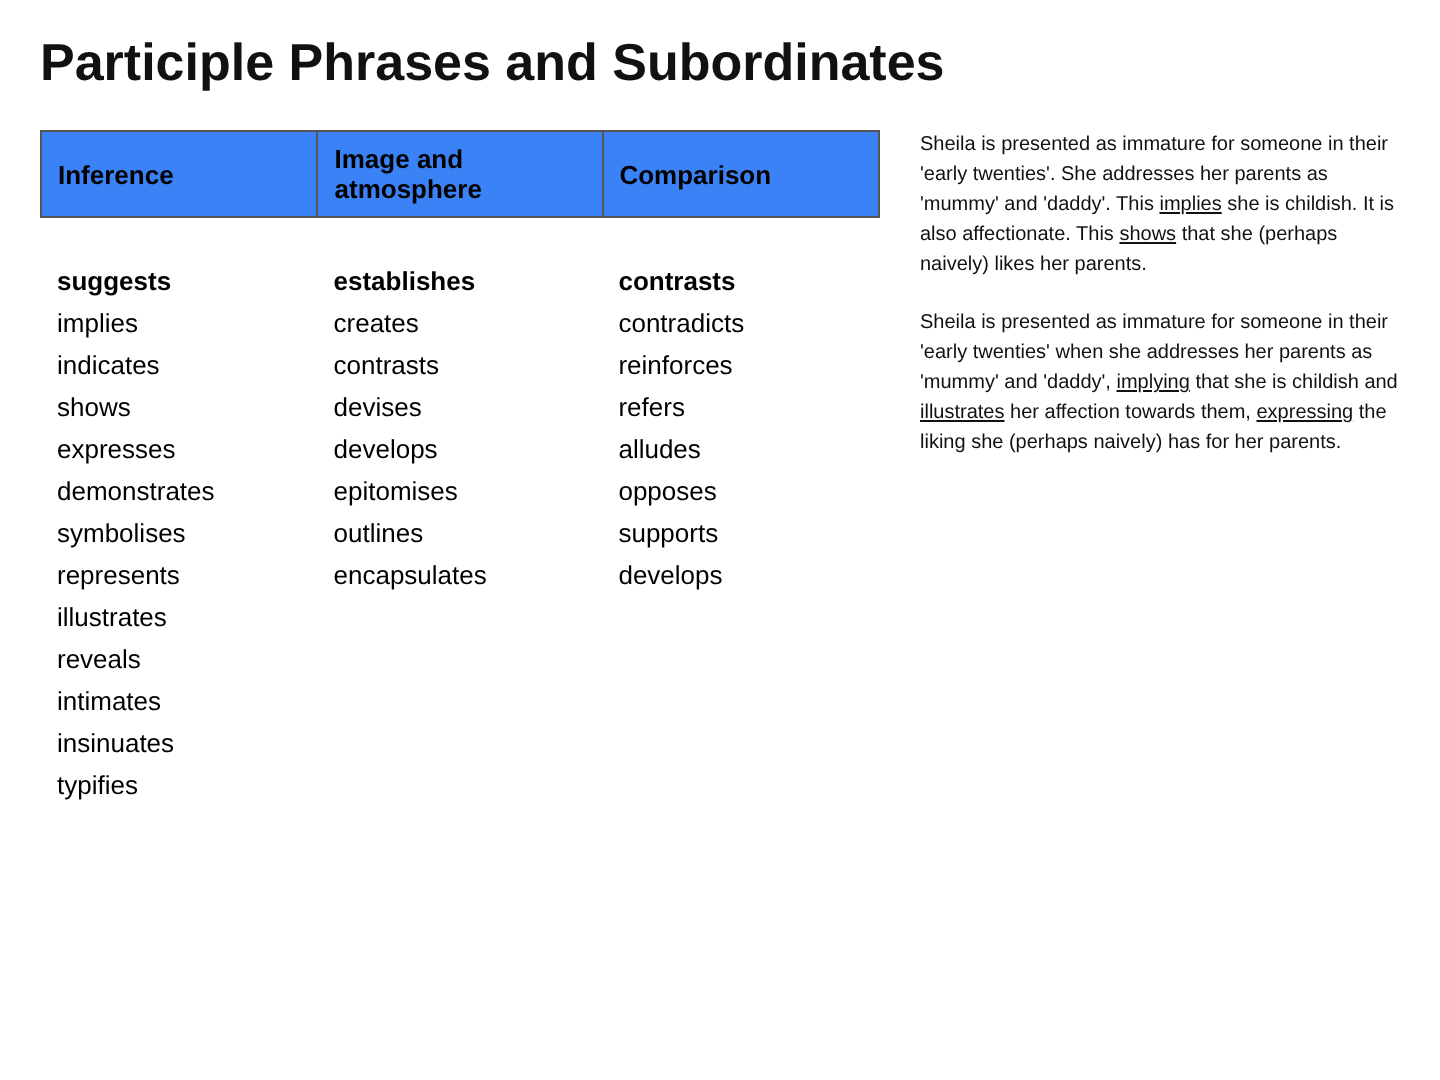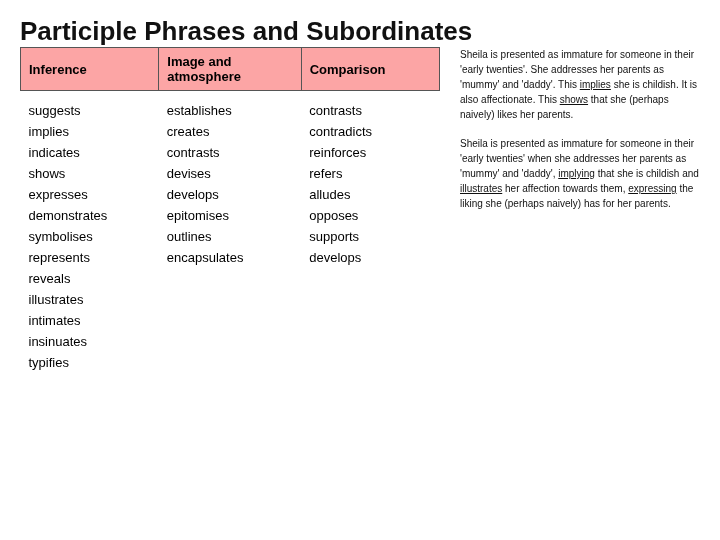--- a/index.html
+++ b/index.html
@@ -7,21 +7,21 @@
       font-family: Arial, sans-serif;
       font-size: 13px;
       background: #fff;
       width: 720px;
       min-height: 540px;
       padding: 16px 20px;
     }
     h1 {
       font-size: 26px;
       font-weight: bold;
-      margin-bottom: 0;
+      margin-bottom: 18px;
       color: #111;
     }
     .main-layout {
       display: flex;
       gap: 20px;
     }
     .left-section {
       flex: 0 0 420px;
     }
     .right-section {
@@ -43,29 +43,30 @@
     }
     thead tr {
       border: 1.5px solid #555;
     }
     thead th {
       border: 1.5px solid #555;
       padding: 6px 8px;
       text-align: left;
       font-weight: bold;
       font-size: 13px;
-      background: #fca5a5;
+      background: #3b82f6;
     }
     tbody td {
       padding: 3px 8px;
       font-size: 13px;
       vertical-align: top;
     }
     tbody tr:first-child td {
-      padding-top: 12px;
+      padding-top: 24px;
+      font-weight: bold;
     }
     .col-inference { width: 33%; }
     .col-image { width: 34%; }
     .col-comparison { width: 33%; }
   </style>
 </head>
 <body>
 
 <h1>Participle Phrases and Subordinates</h1>
 
@@ -114,26 +115,26 @@
             <td>symbolises</td>
             <td>outlines</td>
             <td>supports</td>
           </tr>
           <tr>
             <td>represents</td>
             <td>encapsulates</td>
             <td>develops</td>
           </tr>
           <tr>
-            <td>reveals</td>
+            <td>illustrates</td>
             <td></td>
             <td></td>
           </tr>
           <tr>
-            <td>illustrates</td>
+            <td>reveals</td>
             <td></td>
             <td></td>
           </tr>
           <tr>
             <td>intimates</td>
             <td></td>
             <td></td>
           </tr>
           <tr>
             <td>insinuates</td>

